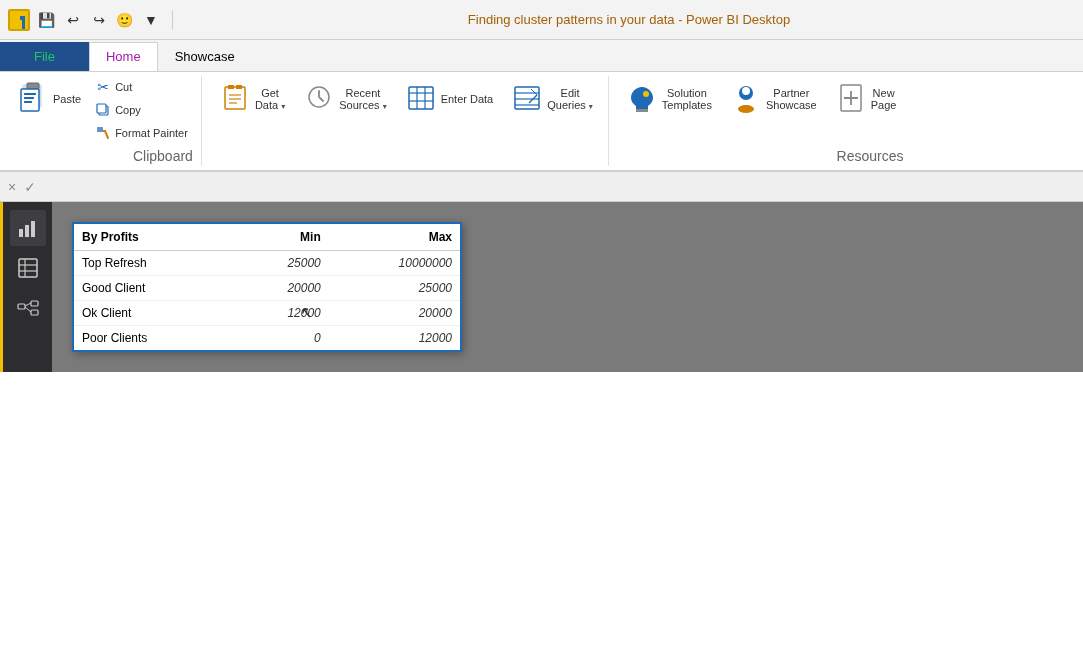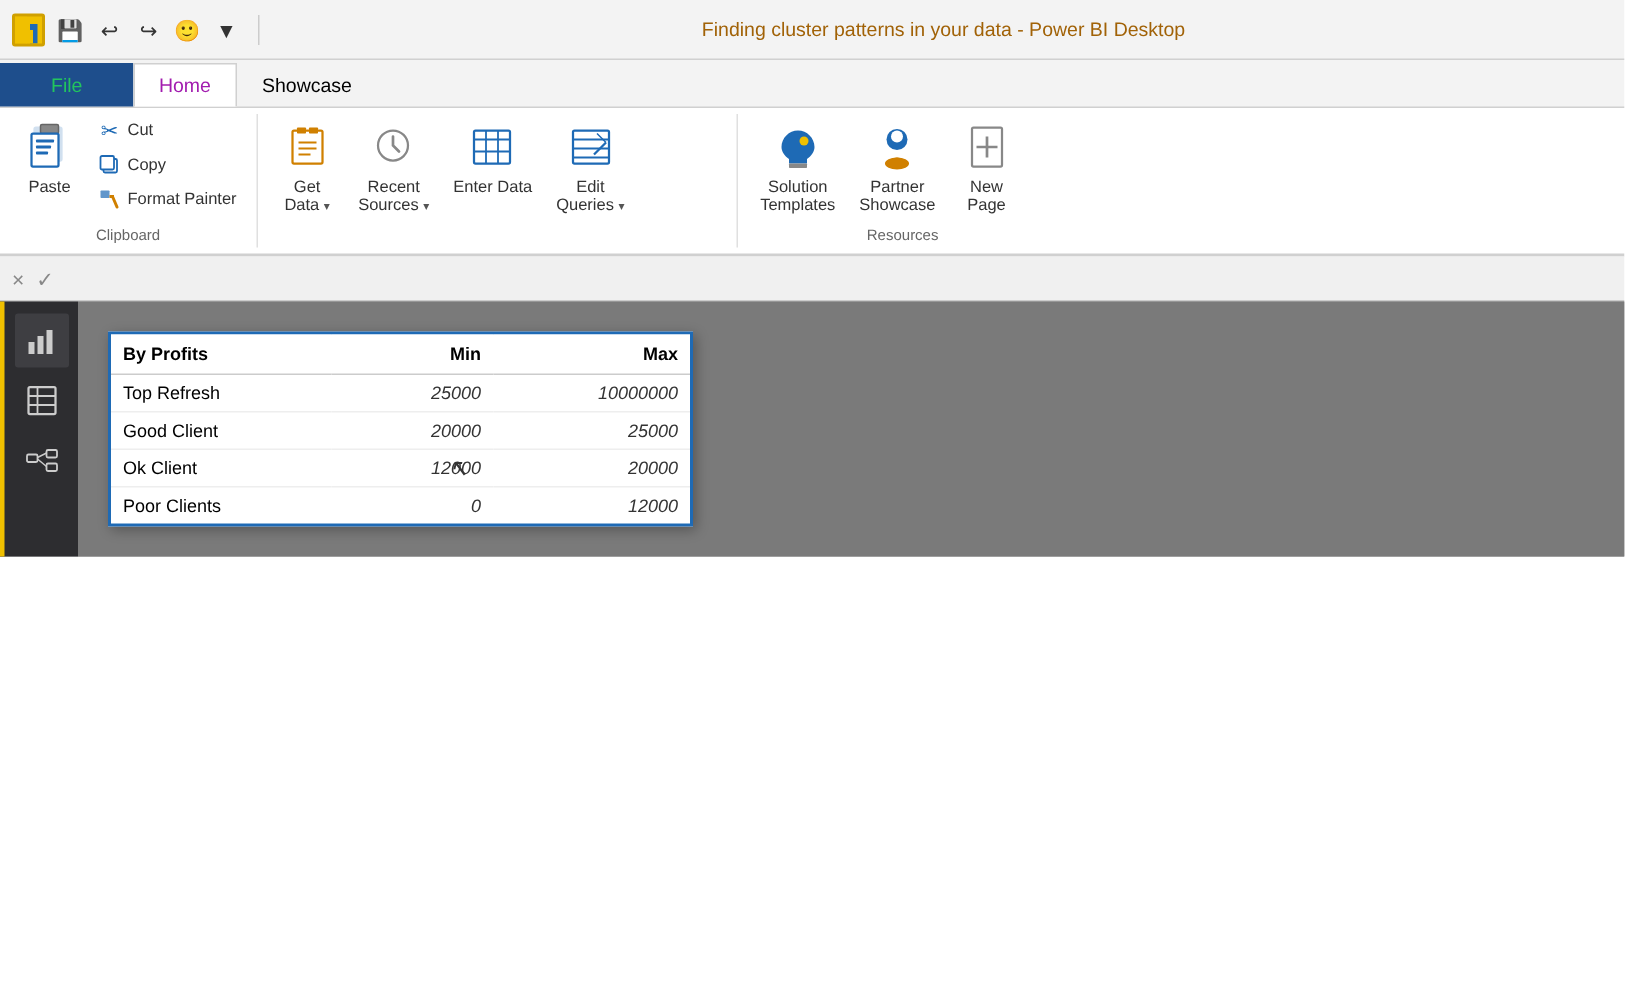--- a/index.html
+++ b/index.html
@@ -87,31 +87,31 @@
       min-width: 60px;
     }
     .ribbon-group:last-child { border-right: none; }
     .ribbon-group-content {
       display: flex;
       align-items: flex-start;
       flex: 1;
       gap: 2px;
     }
     .ribbon-group-label {
-      text-align: center;
-      font-size: 10px;
+      text-align: right;
+      font-size: 14px;
       color: #666;
       padding: 3px 0 2px;
       border-top: 1px solid transparent;
     }
 
     
     .ribbon-btn-large {
       display: flex;
-      flex-direction: column;
+      flex-direction: row;
       align-items: center;
       justify-content: flex-start;
       padding: 4px 6px;
       min-width: 46px;
       cursor: pointer;
       border: 1px solid transparent;
       border-radius: 2px;
       background: transparent;
       font-size: 11px;
       color: #333;

